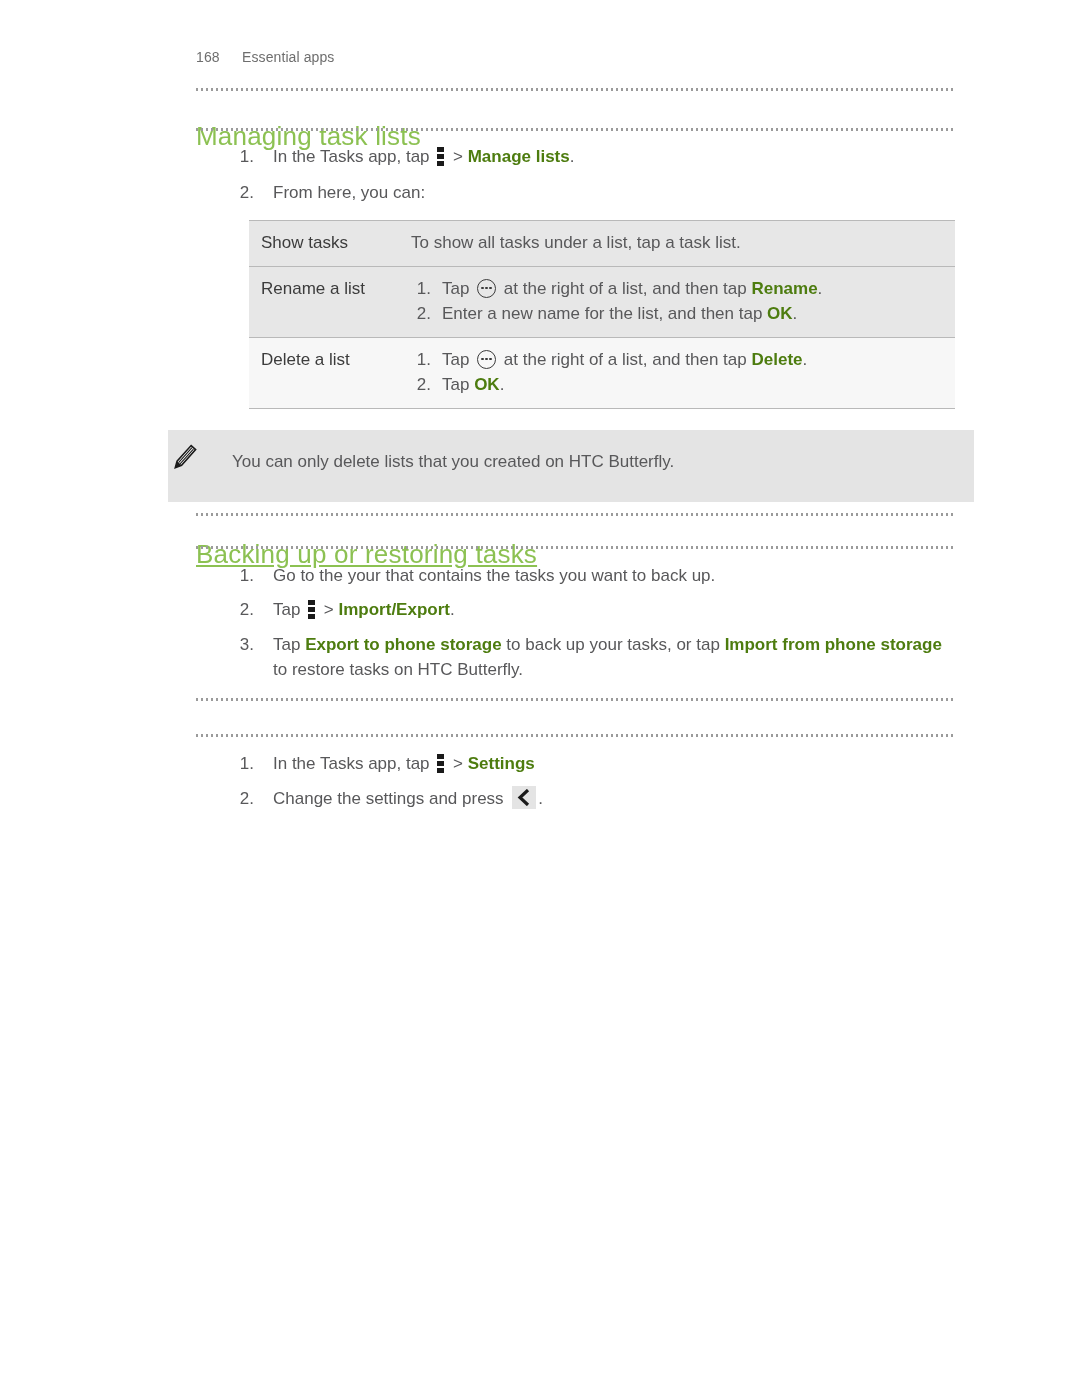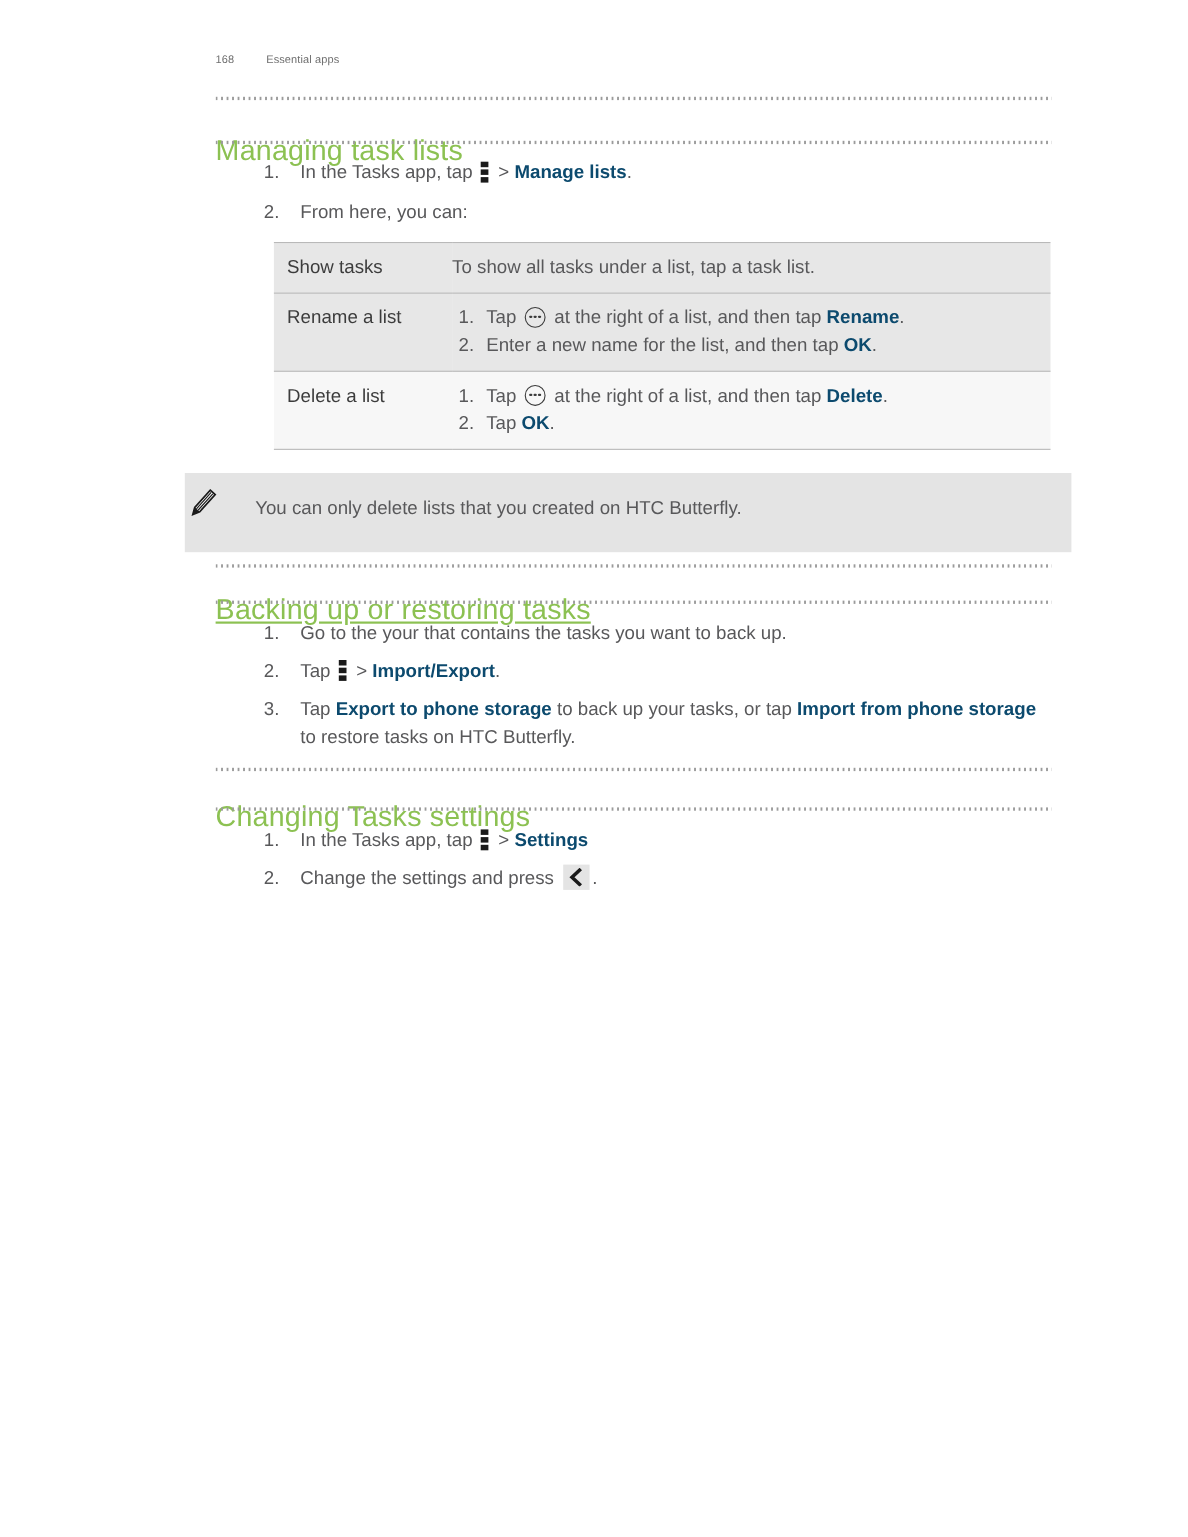--- a/index.html
+++ b/index.html
@@ -19,21 +19,21 @@
     width: 1080px;
     height: 1397px;
     overflow: hidden;
   }
 
   
   .runhead {
     position: absolute;
     left: 196px;
     top: 49px;
-    font-size: 10px;
+    font-size: 14px;
     color: #6e6e6e;
     letter-spacing: 0.1px;
     white-space: nowrap;
   }
   .runhead .pagenum {
     display: inline-block;
     min-width: 46px;
     color: #6e6e6e;
   }
 
@@ -73,21 +73,21 @@
     top: 0;
     width: 30px;
     text-align: right;
     color: #58585a;
   }
   .li .txt {
     display: block;
     margin-left: 49px;
   }
   .b {
-    color: #0c4a6e;
+    color: #4d7c0f;
     font-weight: bold;
   }
 
   
   .icon-kebab {
     display: inline-block;
     width: 7px;
     height: 20px;
     vertical-align: -4px;
     margin: 0 4px 0 3px;
@@ -288,21 +288,20 @@
   </div>
 
   <div class="li" style="left:224px; top:632px; width:735px;">
     <span class="num">3.</span>
     <span class="txt">
       <span>Tap </span><span class="b">Export to phone storage</span><span> to back up your tasks, or tap </span><span class="b">Import from phone storage</span><span> to restore tasks on HTC Butterfly.</span>
     </span>
   </div>
 
   <div class="rule" style="top:698px;"></div>
-  <h2 class="h2" style="top:707px;">Changing Tasks settings</h2>
   <div class="rule" style="top:734px;"></div>
 
   <div class="li" style="left:224px; top:751px; width:720px;">
     <span class="num">1.</span>
     <span class="txt">
       <span>In the Tasks app, tap </span><span class="icon-kebab"><i></i><i></i><i></i></span><span> &gt; </span><span class="b">Settings</span>
     </span>
   </div>
 
   <div class="li" style="left:224px; top:786px; width:720px;">

